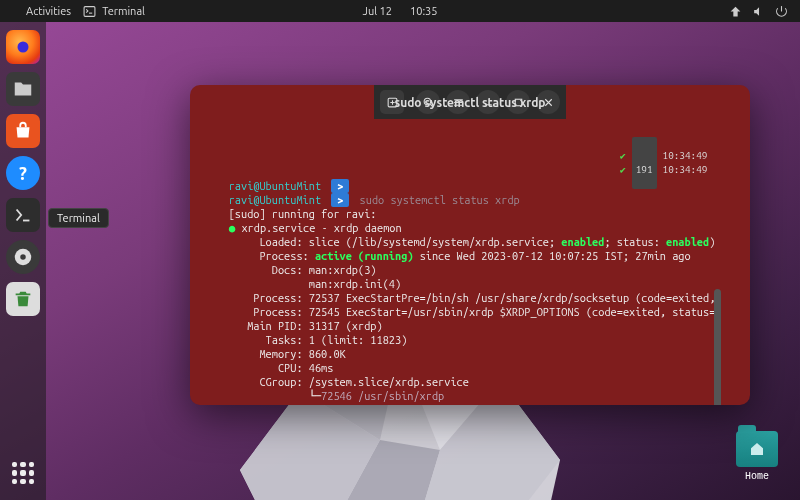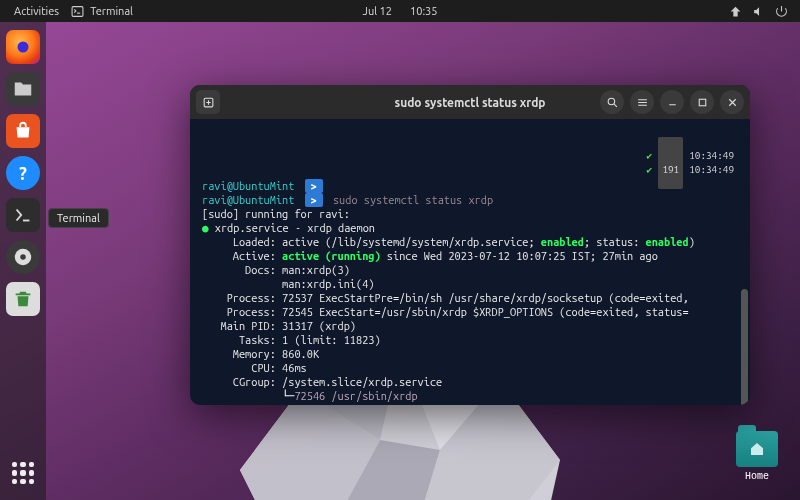--- a/index.html
+++ b/index.html
@@ -8,21 +8,21 @@
     font-family: Ubuntu, "Segoe UI", sans-serif;
     background: linear-gradient(150deg, #9a4a9a 0%, #7a3b7a 35%, #5f2d63 55%, #3f2147 80%, #2a1530 100%);
     position: relative; color: #eee;
   }
   
   .topbar {
     position: absolute; top: 0; left: 0; right: 0; height: 22px;
     background: #1d1d1d; display: flex; align-items: center;
     font-size: 11px; color: #ddd; z-index: 50;
   }
-  .topbar .left  { display: flex; align-items: center; gap: 12px; padding-left: 14px; }
+  .topbar .left  { display: flex; align-items: center; gap: 12px; padding-left: 26px; }
   .topbar .center{ position: absolute; left: 50%; transform: translateX(-50%); display:flex; gap:18px;}
   .topbar .right { margin-left: auto; display: flex; align-items: center; gap: 10px; padding-right: 12px; }
   .topbar .app { display: flex; align-items: center; gap: 6px; }
   .topbar svg { width: 13px; height: 13px; fill: #ccc; }
   
   .dock {
     position: absolute; top: 22px; left: 0; bottom: 0; width: 46px;
     background: rgba(25,25,25,.55); display: flex; flex-direction: column;
     align-items: center; padding-top: 8px; gap: 8px; z-index: 40;
   }
@@ -62,23 +62,23 @@
   }
   .desk-icon .folder svg{ position:absolute; top:10px; left:13px; width:16px; height:16px; fill:#cdeeee;}
   
   .poly {
     position:absolute; left:50%; bottom:-50px; transform:translateX(-50%);
     width:320px; height:200px; z-index:5; opacity:.95;
   }
   
   .termwin {
     position:absolute; left:190px; top:85px; width:560px; height:320px;
-    background:#0f172a; border-radius:10px; overflow:hidden;
+    background:#7f1d1d; border-radius:10px; overflow:hidden;
     box-shadow:0 10px 40px rgba(0,0,0,.55); z-index:60;
-    display:flex; flex-direction:column;
+    display:flex; flex-direction:column;align-items:center;
   }
   .tw-header{
     height:34px; background:#2b2b2b; display:flex; align-items:center;
     padding:0 6px; gap:6px; color:#ddd; font-size:12px;
   }
   .tw-header .title{ position:absolute; left:50%; transform:translateX(-50%); font-weight:600;}
   .hbtn{
     width:24px; height:24px; border-radius:5px; background:#3a3a3a;
     display:flex; align-items:center; justify-content:center;
   }
@@ -247,22 +247,22 @@
   </div>
 
   <div class="tw-body">
 <div style="position:relative;">
 <span class="timebox" style="top:0;"><span class="chk">✔</span><span class="pill">191</span><span>10:34:49</span></span>
 <span class="timebox" style="top:14px;"><span class="chk">✔</span><span class="pill">191</span><span>10:34:49</span></span>
 <span class="c-cyan">ravi@UbuntuMint</span> <span class="prompt-arrow">&gt;</span>
 <span class="c-cyan">ravi@UbuntuMint</span> <span class="prompt-arrow">&gt;</span> <span class="c-grey">sudo systemctl status xrdp</span>
 <span>[sudo] running for ravi:</span>
 <span class="bullet">●</span> <span>xrdp.service - xrdp daemon</span>
-<span>     Loaded: active (</span><span>/lib/systemd/system/xrdp.service</span><span>; </span><span class="c-bgreen">enabled</span><span>; status: </span><span class="c-bgreen">enabled</span><span>)</span>
-<span>     Active: </span><span class="c-bgreen">active (running)</span><span> since Wed 2023-07-12 10:07:25 IST; 27min ago</span>
+<span>     Loaded: slice (</span><span>/lib/systemd/system/xrdp.service</span><span>; </span><span class="c-bgreen">enabled</span><span>; status: </span><span class="c-bgreen">enabled</span><span>)</span>
+<span>     Process: </span><span class="c-bgreen">active (running)</span><span> since Wed 2023-07-12 10:07:25 IST; 27min ago</span>
 <span>       Docs: man:xrdp(3)</span>
 <span>             man:xrdp.ini(4)</span>
 <span>    Process: 72537 ExecStartPre=/bin/sh /usr/share/xrdp/socksetup (code=exited,</span>
 <span>    Process: 72545 ExecStart=/usr/sbin/xrdp $XRDP_OPTIONS (code=exited, status=</span>
 <span>   Main PID: 31317 (xrdp)</span>
 <span>      Tasks: 1 (limit: 11823)</span>
 <span>     Memory: 860.0K</span>
 <span>        CPU: 46ms</span>
 <span>     CGroup: /system.slice/xrdp.service</span>
 <span>             └─</span><span class="c-dim">72546 /usr/sbin/xrdp</span>

